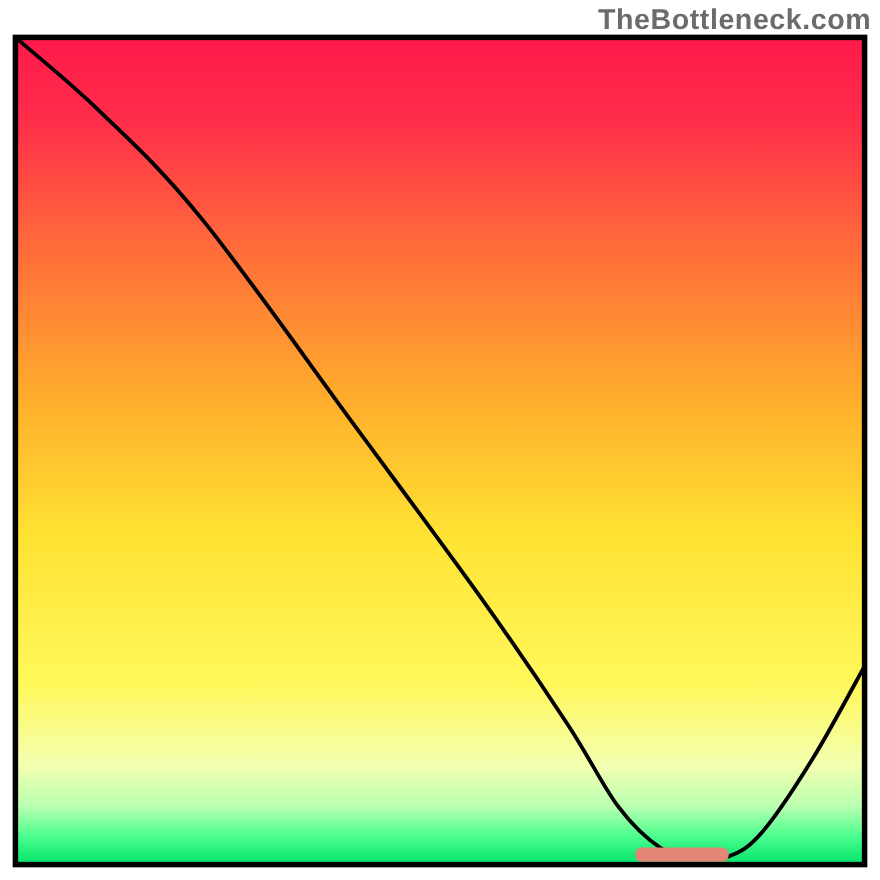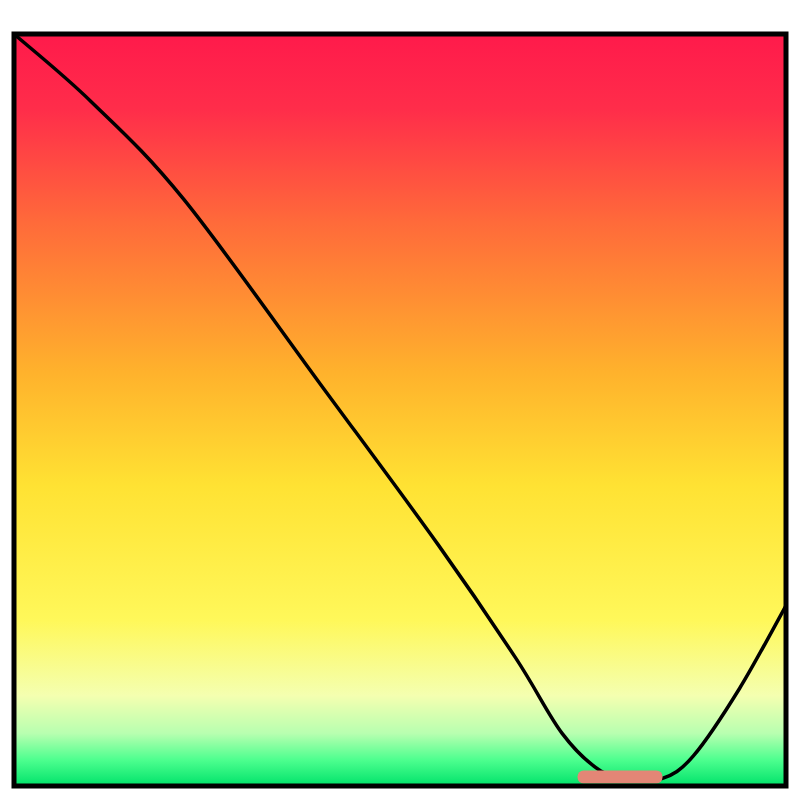--- a/index.html
+++ b/index.html
@@ -27,20 +27,21 @@
     z-index: 10;
   }
   svg {
     display: block;
   }
 </style>
 </head>
 <body>
 
 <div class="frame">
+  <div class="watermark">TheBottleneck.com</div>
 
   <svg id="chart-svg" width="800" height="800" viewBox="0 0 800 800">
     <defs>
       <linearGradient id="bg-grad" x1="0" y1="0" x2="0" y2="1">
           <stop offset="0%" stop-color="#ff1a4b"></stop>
           <stop offset="10%" stop-color="#ff2d4a"></stop>
           <stop offset="25%" stop-color="#ff6a3a"></stop>
           <stop offset="45%" stop-color="#ffb22c"></stop>
           <stop offset="60%" stop-color="#ffe233"></stop>
           <stop offset="78%" stop-color="#fff85a"></stop>

